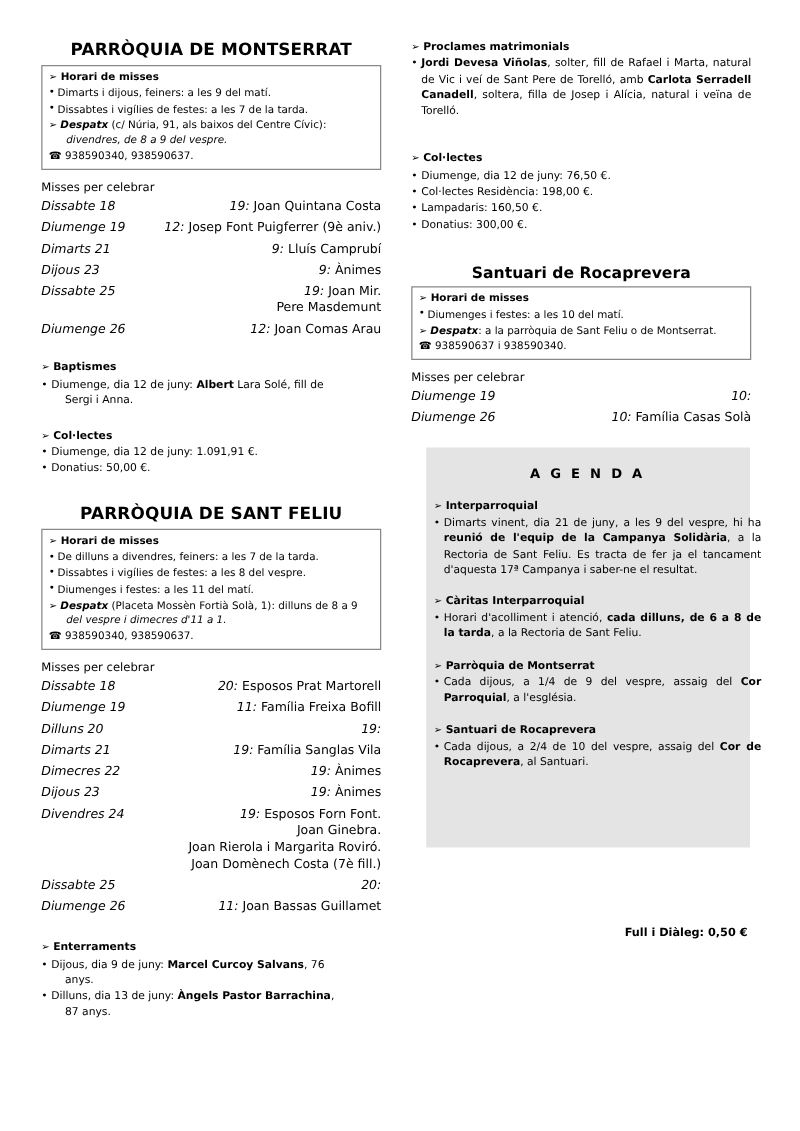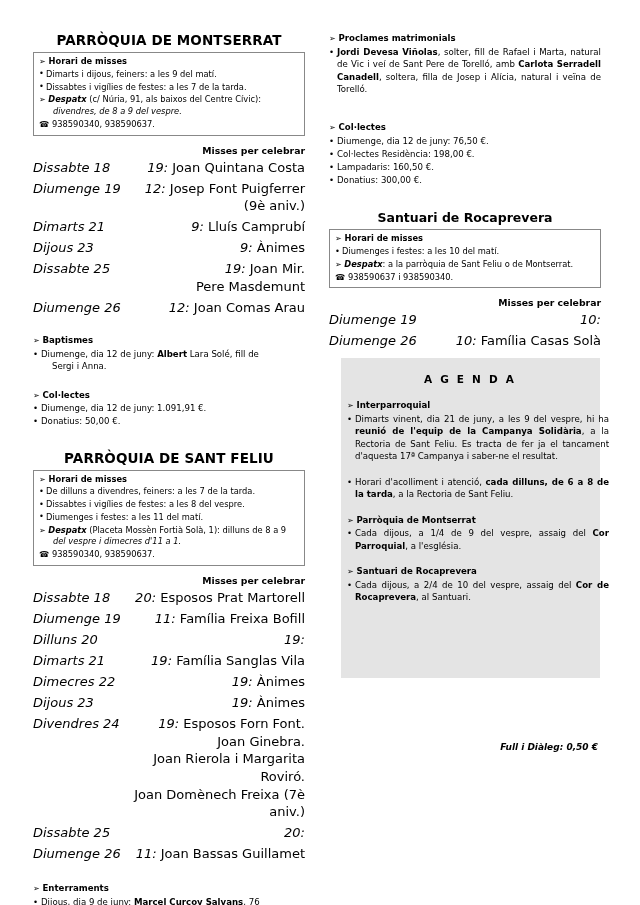--- a/index.html
+++ b/index.html
@@ -44,26 +44,26 @@
     margin-bottom: 1px;
   }
   .arrow { font-size:8px; letter-spacing:0; }
   .li { display:block; text-indent:0; padding-left: 7px; position: relative; margin-bottom:1px; }
   .li::before { content:"•"; position:absolute; left:0; top:-0.5px; }
   .despatx-line { display:block; text-align: justify; padding-left: 0; }
   .despatx-cont { display:block; padding-left: 14px; font-style: italic; }
   .phone { display:block; margin-top:1px; }
 
   .misses-head {
-    text-align:right;
-    font-weight:bold;
+    text-align:left;
+    font-weight:normal;
     font-size:9.3px;
     margin: 9px 0 3px 0;
   }
-  table.misses { border-collapse: collapse; width:100%; font-size:13px; }
+  table.misses { border-collapse: collapse; width:100%; font-size:10px; }
   table.misses td { vertical-align: top; padding: 0 0 3.5px 0; line-height:1.35; }
   td.daycol { font-style: italic; width: 82px; padding-left: 30px; white-space: nowrap; }
   td.infcol { padding-left: 4px; text-align: right; }
   .hr-time { font-style: italic; }
   .sub { display:block; }
 
   .section { margin-top: 14px; font-size: 8.6px; line-height: 1.45; }
   .section .sec-title { font-weight:bold; font-size:8.6px; margin-bottom:1px; }
   .section ul { list-style:none; margin:0; padding:0; }
   .section ul li {
@@ -89,21 +89,21 @@
   .agenda-title {
     text-align:center; font-weight:bold; font-size:10.5px;
     letter-spacing: 2.2px;
     margin: 0 14px 12px 0;
   }
   .agenda .section { margin-top: 13px; padding: 0 4px 0 6px; }
   .agenda .section:first-of-type { margin-top: 0; }
 
   .footer-note {
     position:absolute; left:341px; top:742px; width:259px;
-    text-align:right; font-style:italic; font-weight:bold; font-size:9px;
+    text-align:right; font-weight:bold; font-size:9px;
     padding-right: 2px;
   }
   .justify { text-align: justify; }
 </style>
 </head>
 <body>
 
 <div class="page">
 
   <div class="col-left">
@@ -227,21 +227,21 @@
           <tr>
             <td class="daycol">Dimecres 22</td>
             <td class="infcol"><span class="hr-time">19:</span><span> Ànimes</span></td>
           </tr>
           <tr>
             <td class="daycol">Dijous 23</td>
             <td class="infcol"><span class="hr-time">19:</span><span> Ànimes</span></td>
           </tr>
           <tr>
             <td class="daycol">Divendres 24</td>
-            <td class="infcol"><span class="hr-time">19:</span><span> Esposos Forn Font.</span><span class="sub">Joan Ginebra.</span><span class="sub">Joan Rierola i Margarita Roviró.</span><span class="sub">Joan Domènech Freixa (7è aniv.)</span></td>
+            <td class="infcol"><span class="hr-time">19:</span><span> Esposos Forn Font.</span><span class="sub">Joan Ginebra.</span><span class="sub">Joan Rierola i Margarita Roviró.</span><span class="sub">Joan Domènech Costa (7è fill.)</span></td>
           </tr>
           <tr>
             <td class="daycol">Dissabte 25</td>
             <td class="infcol"><span class="hr-time">20:</span></td>
           </tr>
           <tr>
             <td class="daycol">Diumenge 26</td>
             <td class="infcol"><span class="hr-time">11:</span><span> Joan Bassas Guillamet</span></td>
           </tr>
         </tbody>
@@ -331,20 +331,21 @@
   <div class="agenda">
     <div class="agenda-title">A G E N D A</div>
     <div id="agenda-sections">
         <div class="section">
           <div class="sec-title"><span class="arrow">➢ </span><span>Interparroquial</span></div>
           <ul>
             <li class="justify"><span>Dimarts vinent, dia 21 de juny, a les 9 del vespre, hi ha </span><b>reunió de l'equip de la Campanya Solidària</b><span>, a la Rectoria de Sant Feliu. Es tracta de fer ja el tancament d'aquesta 17ª Campanya i saber-ne el resultat.</span></li>
           </ul>
         </div>
         <div class="section">
+          <div class="sec-title"><span class="arrow">➢ </span><span>Càritas Interparroquial</span></div>
           <ul>
             <li class="justify"><span>Horari d'acolliment i atenció, </span><b>cada dilluns, de 6 a 8 de la tarda</b><span>, a la Rectoria de Sant Feliu.</span></li>
           </ul>
         </div>
         <div class="section">
           <div class="sec-title"><span class="arrow">➢ </span><span>Parròquia de Montserrat</span></div>
           <ul>
             <li class="justify"><span>Cada dijous, a 1/4 de 9 del vespre, assaig del </span><b>Cor Parroquial</b><span>, a l'església.</span></li>
           </ul>
         </div>

